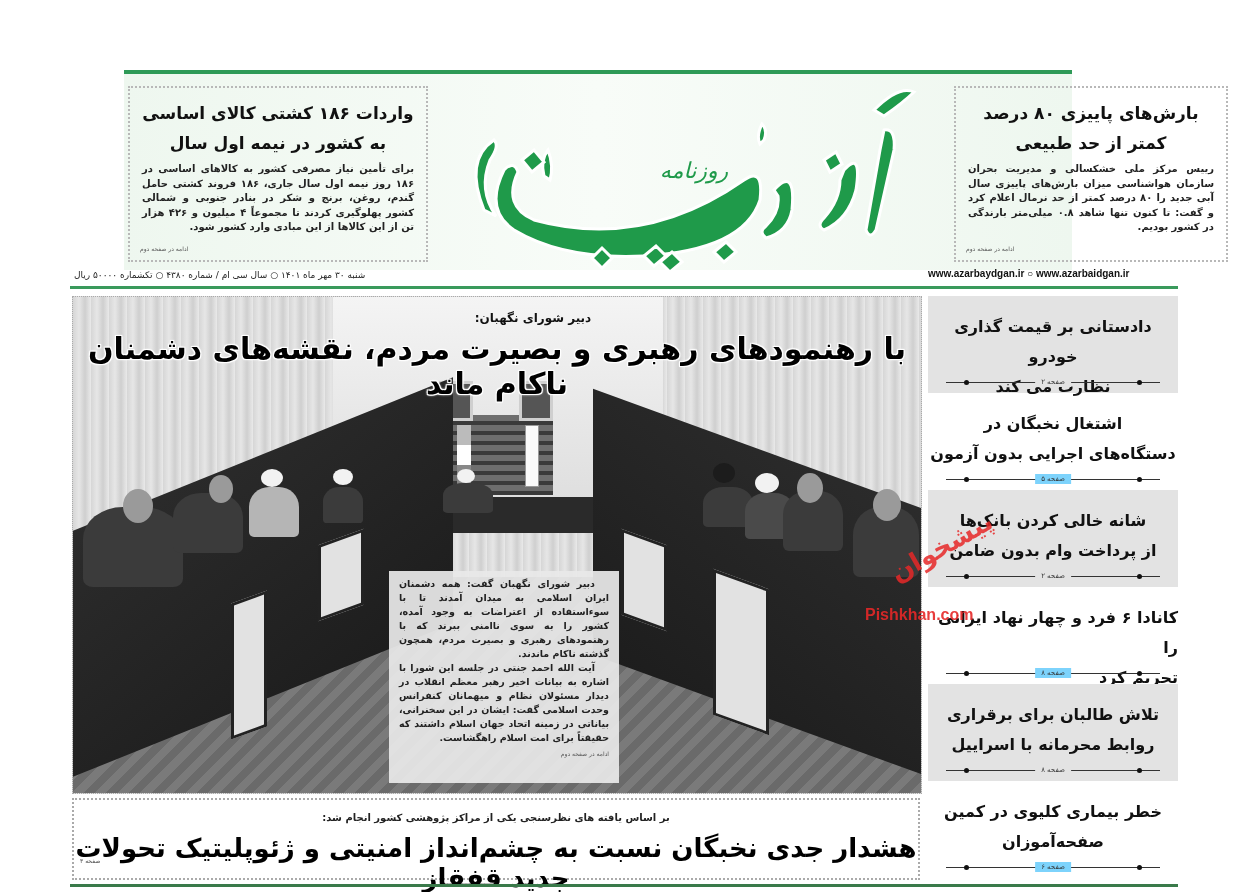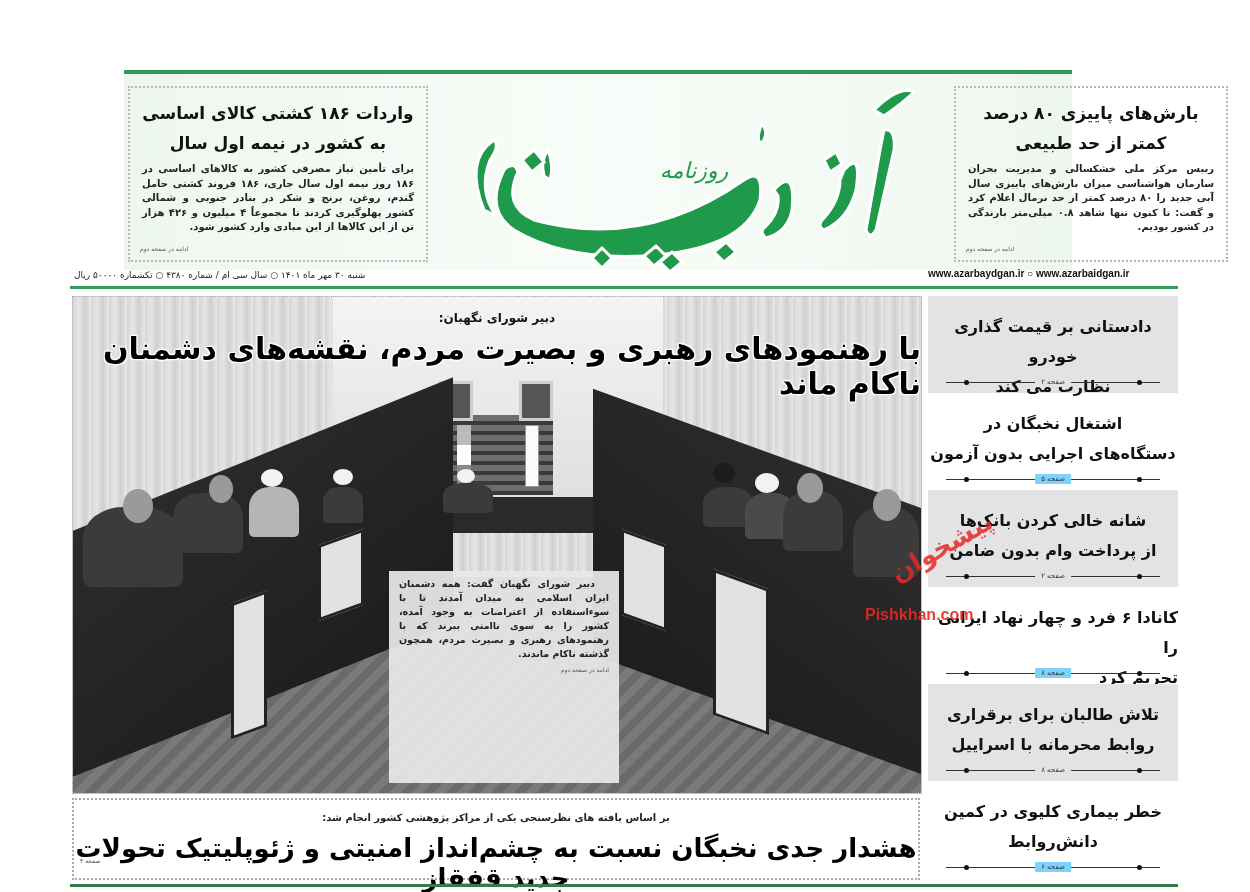--- a/index.html
+++ b/index.html
@@ -55,22 +55,22 @@
                        background:linear-gradient(200deg,#2c2c2c 0%,#1d1d1d 100%);
                        transform:skewY(20deg); transform-origin:right top; }
   .photo .desk-back { position:absolute; left:300px; top:200px; width:260px; height:36px; background:#2a2a2a; }
   .photo .monitor { position:absolute; background:#e2e2e2; border:3px solid #222; }
   .photo .person { position:absolute; border-radius:40% 40% 10% 10%; background:#3b3b3b; }
   .photo .head { position:absolute; border-radius:50%; background:#9a9a9a; }
   .photo .turban-w { position:absolute; border-radius:50%; background:#f2f2f2; }
   .photo .turban-b { position:absolute; border-radius:50%; background:#1c1c1c; }
 
   .kicker { position:absolute; left:0; top:14px; width:848px; text-align:center; direction:rtl;
-            font-size:12px; font-weight:bold; color:#111; }
-  .headline { position:absolute; left:0; top:34px; width:848px; direction:rtl;
+            font-size:12px; font-weight:bold; color:#111;padding-left:36px; }
+  .headline { position:absolute; left:0; top:34px; width:848px; text-align:center; direction:rtl;
               font-size:30px; font-weight:bold; color:#000;
               text-shadow:0 0 3px #fff,0 0 3px #fff,1px 1px 0 #fff,-1px -1px 0 #fff,1px -1px 0 #fff,-1px 1px 0 #fff; }
 
   .summary { position:absolute; left:316px; top:274px; width:230px; height:212px;
              background:rgba(232,232,232,0.93); direction:rtl; padding:6px 10px; box-sizing:border-box;
              font-size:9.5px; line-height:14px; text-align:justify; text-align-last:right; font-weight:bold; color:#222; }
   .summary p { margin:0; text-indent:14px; }
   .summary .cont { font-size:6px; color:#555; font-weight:normal; margin-top:2px; text-align:right; }
 
   
@@ -188,20 +188,21 @@
     <div class="monitor" style="left:158px;top:300px;width:30px;height:130px;transform:skewY(-20deg);"></div>
     <div class="monitor" style="left:245px;top:240px;width:40px;height:70px;transform:skewY(-20deg);"></div>
     <div class="monitor" style="left:548px;top:240px;width:40px;height:80px;transform:skewY(20deg);"></div>
     <div class="monitor" style="left:640px;top:282px;width:50px;height:140px;transform:skewY(20deg);"></div>
 
     <div class="kicker">دبیر شورای نگهبان:</div>
     <div class="headline">با رهنمودهای رهبری و بصیرت مردم، نقشه‌های دشمنان ناکام ماند</div>
 
     <div class="summary">
       <p>دبیر شورای نگهبان گفت: همه دشمنان ایران اسلامی به میدان آمدند تا با سوءاستفاده از اعتراضات به وجود آمده، کشور را به سوی ناامنی ببرند که با رهنمودهای رهبری و بصیرت مردم، همچون گذشته ناکام ماندند.</p>
+      <p>آیت الله احمد جنتی در جلسه این شورا با اشاره به بیانات اخیر رهبر معظم انقلاب در دیدار مسئولان نظام و میهمانان کنفرانس وحدت اسلامی گفت: ایشان در این سخنرانی، بیاناتی در زمینه اتحاد جهان اسلام داشتند که حقیقتاً برای امت اسلام راهگشاست.</p>
       <div class="cont">ادامه در صفحه دوم</div>
     </div>
   </div>
 
   <div class="bottom">
     <div class="kick">بر اساس یافته های نظرسنجی یکی از مراکز پژوهشی کشور انجام شد:</div>
     <div class="head">هشدار جدی نخبگان نسبت به چشم‌انداز امنیتی و ژئوپلیتیک تحولات جدید قفقاز</div>
     <div class="pg">صفحه ۳</div>
   </div>
   <div class="bottom-bar"></div>
@@ -263,21 +264,21 @@
       <div class="rule">
           <div class="line"></div>
           <div class="dotl"></div>
           <div class="dotr"></div>
           <span class="pg">صفحه ۸</span>
         </div>
     </div>
     <div class="item" style="top:485px;">
       <h3>
         <span>خطر بیماری کلیوی در کمین</span><br>
-        <span>دانش‌روابط</span>
+        <span>صفحه‌آموزان</span>
       </h3>
       <div class="rule">
           <div class="line"></div>
           <div class="dotl"></div>
           <div class="dotr"></div>
           <span class="pg">صفحه ۶</span>
         </div>
     </div>
   </div>
 </div>

